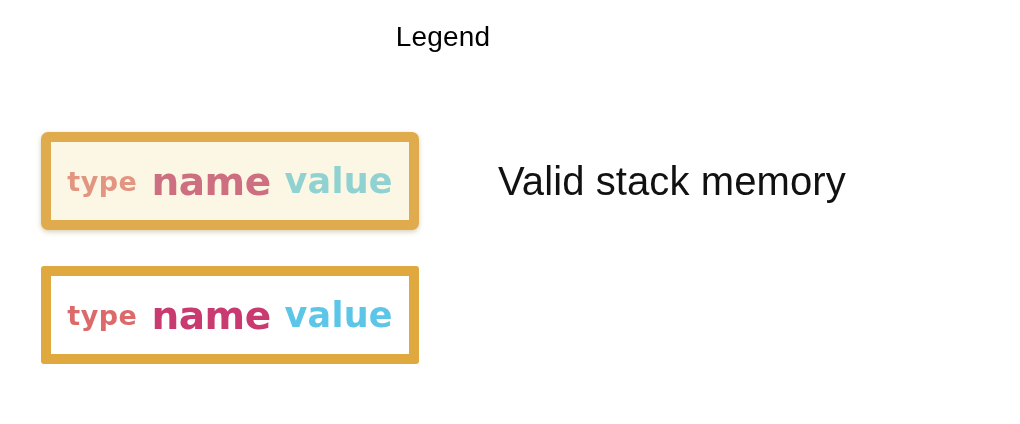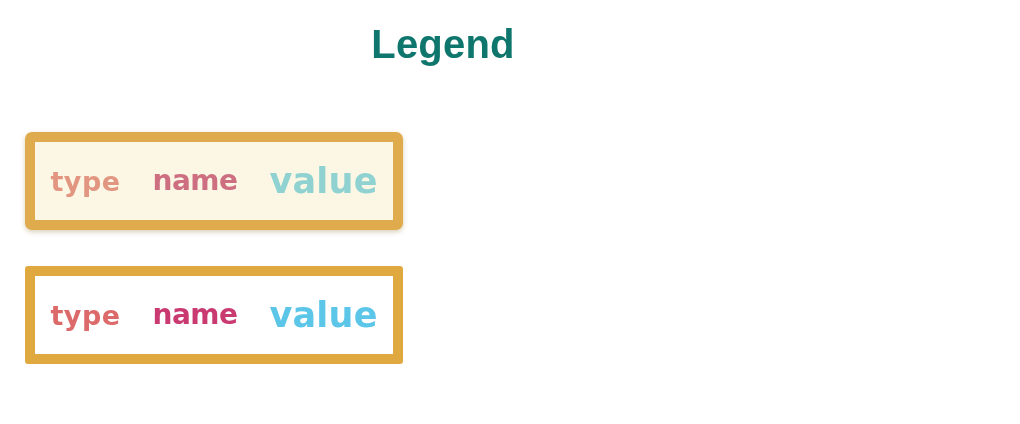--- a/index.html
+++ b/index.html
@@ -16,71 +16,71 @@
     -webkit-font-smoothing: antialiased;
   }
 
   
   #legend-title {
     position: absolute;
     top: 22px;
     left: 0;
     width: 886px;
     text-align: center;
-    font-size: 40px;
-    font-weight: 700;
-    color: #0f766e;
+    font-size: 28px;
+    font-weight: 400;
+    color: #000000;
     letter-spacing: 0.2px;
     line-height: 1.1;
   }
 
   
   .legend-row {
     position: absolute;
     left: 0;
     width: 1020px;
     height: 100px;
     display: flex;
     align-items: center;
   }
   #row-valid   { top: 131px; }
   #row-invalid { top: 265px; }
 
   
   .mem-box {
     position: absolute;
-    left: 25px;
+    left: 41px;
     width: 378px;
     height: 98px;
     box-sizing: border-box;
     display: flex;
     align-items: center;
     justify-content: center;
-    gap: 32px;
+    gap: 14px;
   }
   .mem-box.valid {
     background: #fbf7e4;
     border: 10px solid #dfab4c;
     border-radius: 7px;
     box-shadow: 0 2px 5px rgba(150,120,50,0.35);
   }
   .mem-box.invalid {
     background: #ffffff;
     border: 10px solid #dfa93f;
     border-radius: 3px;
   }
 
   
   .tok {
     font-family: "DejaVu Sans", sans-serif;
     line-height: 1;
     white-space: nowrap;
   }
   .tok-type  { font-size: 27px; font-weight: 700; letter-spacing: 0.5px; }
-  .tok-name  { font-size: 28px; font-weight: 700; letter-spacing: -0.5px; text-align: right; }
+  .tok-name  { font-size: 39px; font-weight: 700; letter-spacing: -0.5px; text-align: right; }
   .tok-value { font-size: 35px; font-weight: 700; letter-spacing: 0.2px; }
 
   
   .valid .tok-type  { color: #e29681; }
   .valid .tok-name  { color: #cd6f81; }
   .valid .tok-value { color: #8fd2d1; }
 
   
   .invalid .tok-type  { color: #dc6a6a; }
   .invalid .tok-name  { color: #c93a71; }
@@ -102,20 +102,21 @@
 <body>
 
 <div id="legend-title">Legend</div>
 
 <div id="row-valid" class="legend-row">
   <div class="mem-box valid">
     <span class="tok tok-type">type</span>
     <span class="tok tok-name">name</span>
     <span class="tok tok-value">value</span>
   </div>
+  <div class="row-caption">Valid stack memory</div>
 </div>
 
 <div id="row-invalid" class="legend-row">
   <div class="mem-box invalid">
     <span class="tok tok-type">type</span>
     <span class="tok tok-name">name</span>
     <span class="tok tok-value">value</span>
   </div>
 </div>
 

